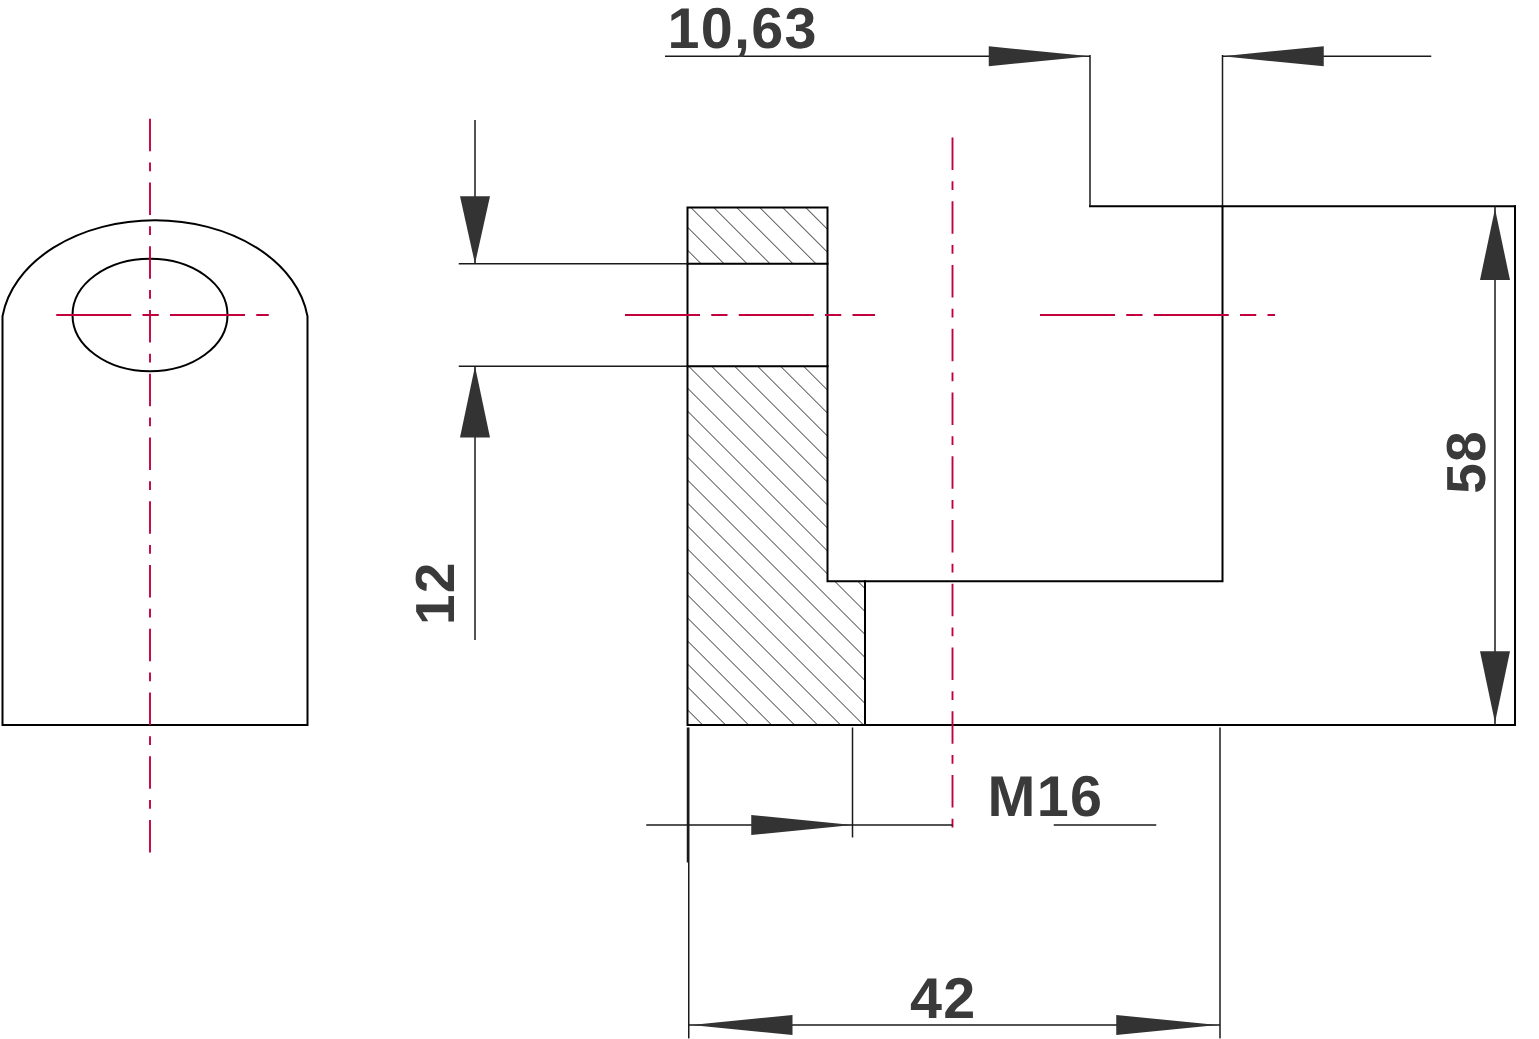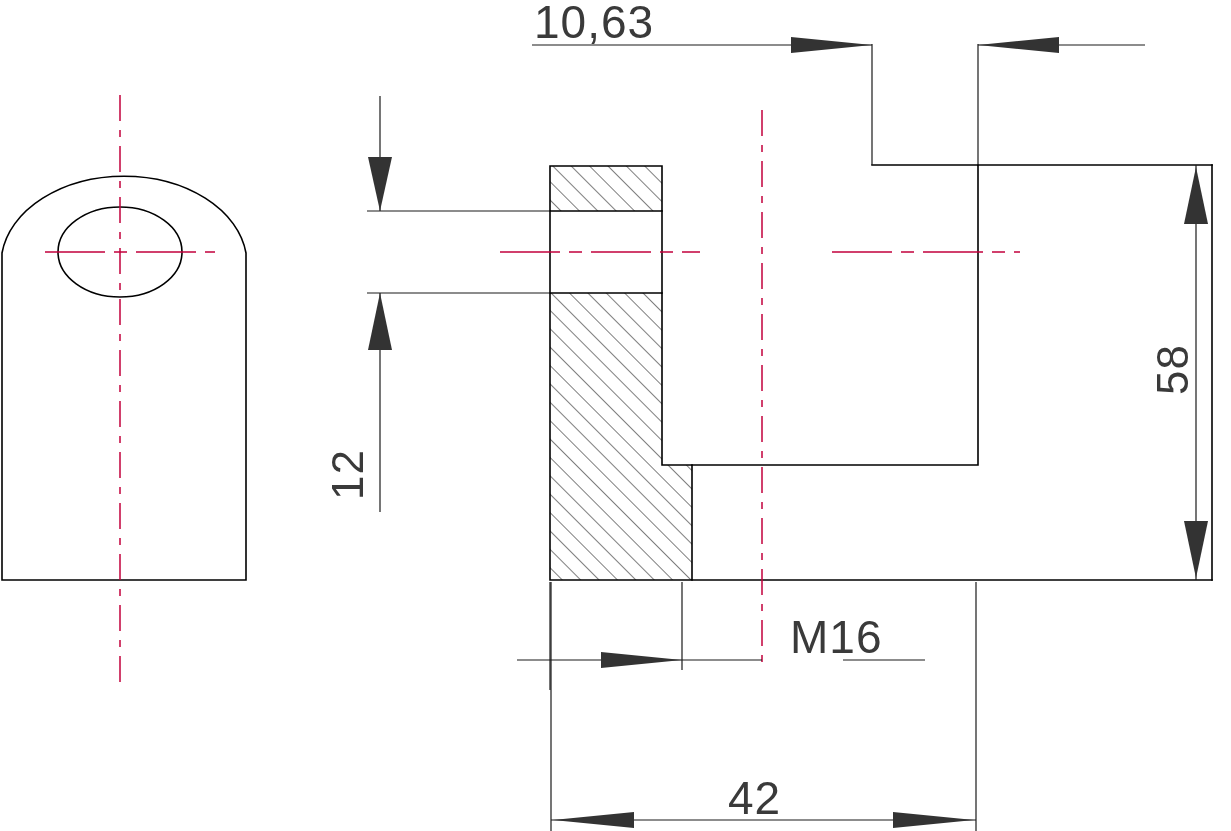--- a/index.html
+++ b/index.html
@@ -10,20 +10,21 @@
   }
   body {
     font-family: "Liberation Sans", sans-serif;
   }
   #drawing-root {
     position: relative;
     width: 1231px;
     height: 831px;
     background: #ffffff;
     overflow: hidden;
+    font-weight: bold;
   }
   svg#cad {
     display: block;
     width: 1231px;
     height: 831px;
   }
   .obj-line {
     stroke: #000000;
     stroke-width: 1.6;
     fill: none;

